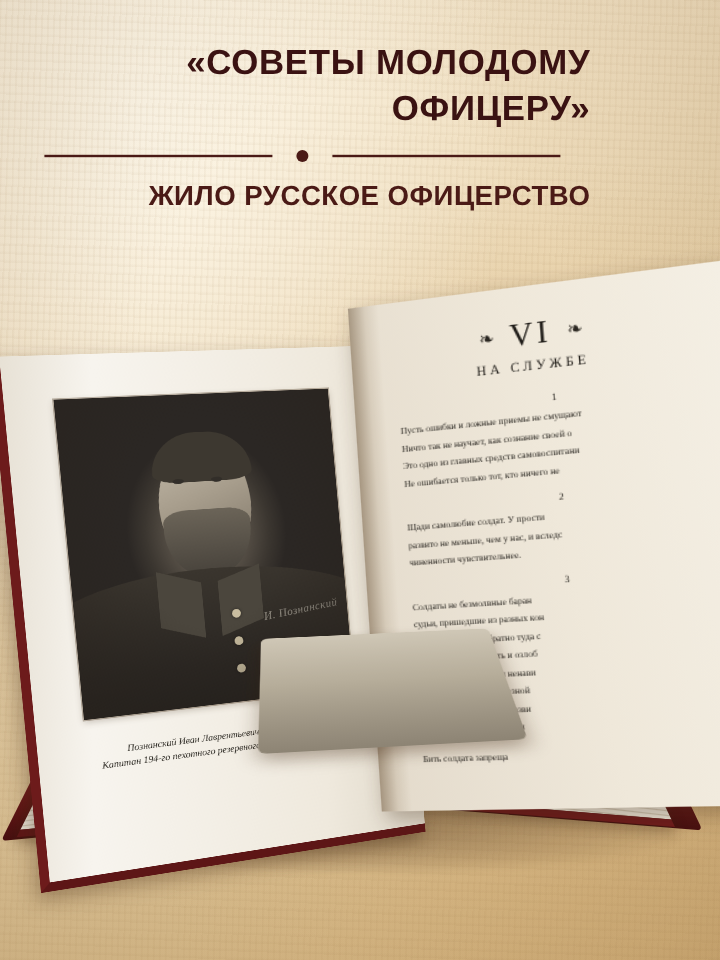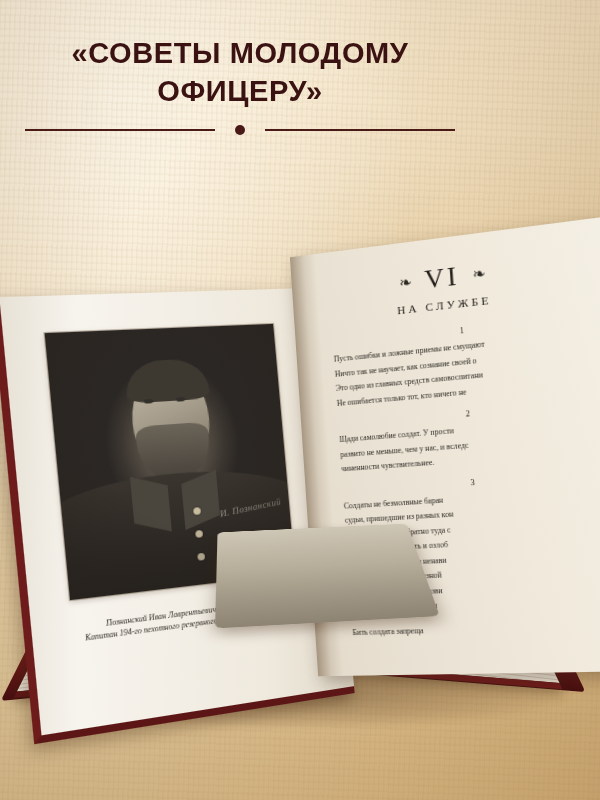--- a/index.html
+++ b/index.html
@@ -37,23 +37,23 @@
     position: absolute;
     inset: 0;
     background: radial-gradient(ellipse at 50% 45%, rgba(255,255,255,0) 45%, rgba(120,85,40,0.16) 100%);
     pointer-events: none;
   }
 
   
   .headline-block {
     position: absolute;
     top: 34px;
-    left: 0;
+    left: 12px;
     width: 480px;
-    text-align: center;
+    text-align: right;
     z-index: 5;
   }
   .title-line {
     font-family: "Liberation Sans", sans-serif;
     font-weight: bold;
     font-size: 29px;
     letter-spacing: 0.6px;
     line-height: 38px;
     color: #3a1212;
     text-transform: uppercase;
@@ -381,20 +381,21 @@
 
   <div class="headline-block">
     <div class="title-line">«СОВЕТЫ МОЛОДОМУ ОФИЦЕРУ»</div>
 
     <div class="divider">
       <div class="rule left"></div>
       <div class="dot"></div>
       <div class="rule right"></div>
     </div>
 
+    <div class="subtitle-line">ЖИЛО РУССКОЕ ОФИЦЕРСТВО</div>
   </div>
 
   <div class="book">
     <div class="book-shadow"></div>
 
     <div class="cover-left"></div>
     <div class="cover-right"></div>
     <div class="pages-edge-left"></div>
     <div class="pages-edge-right"></div>
 

